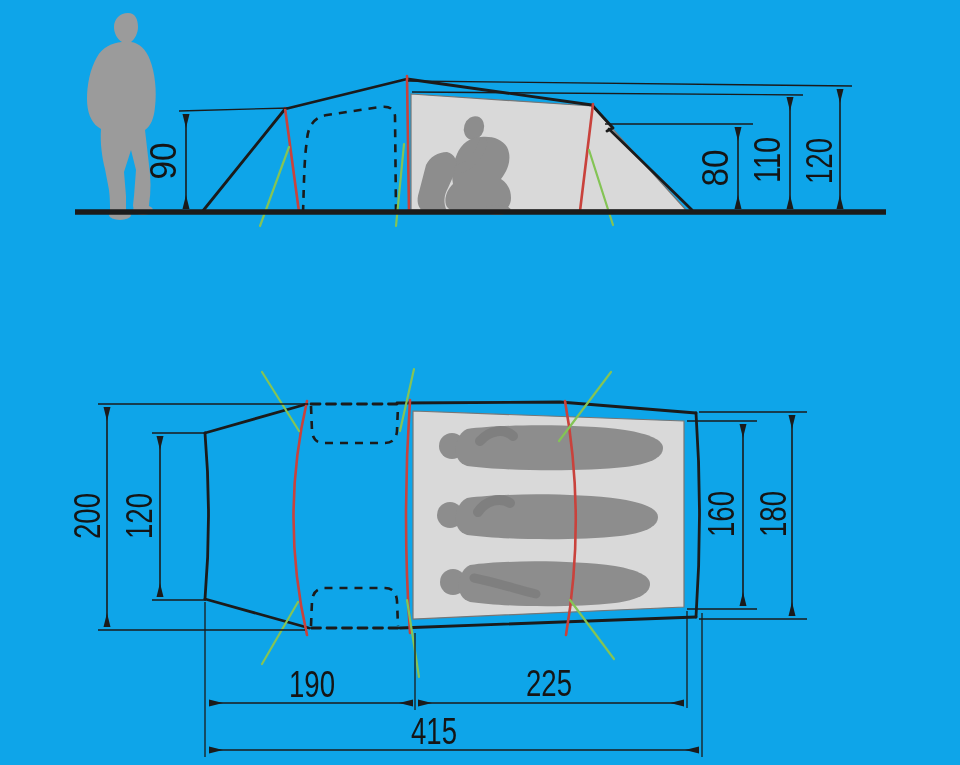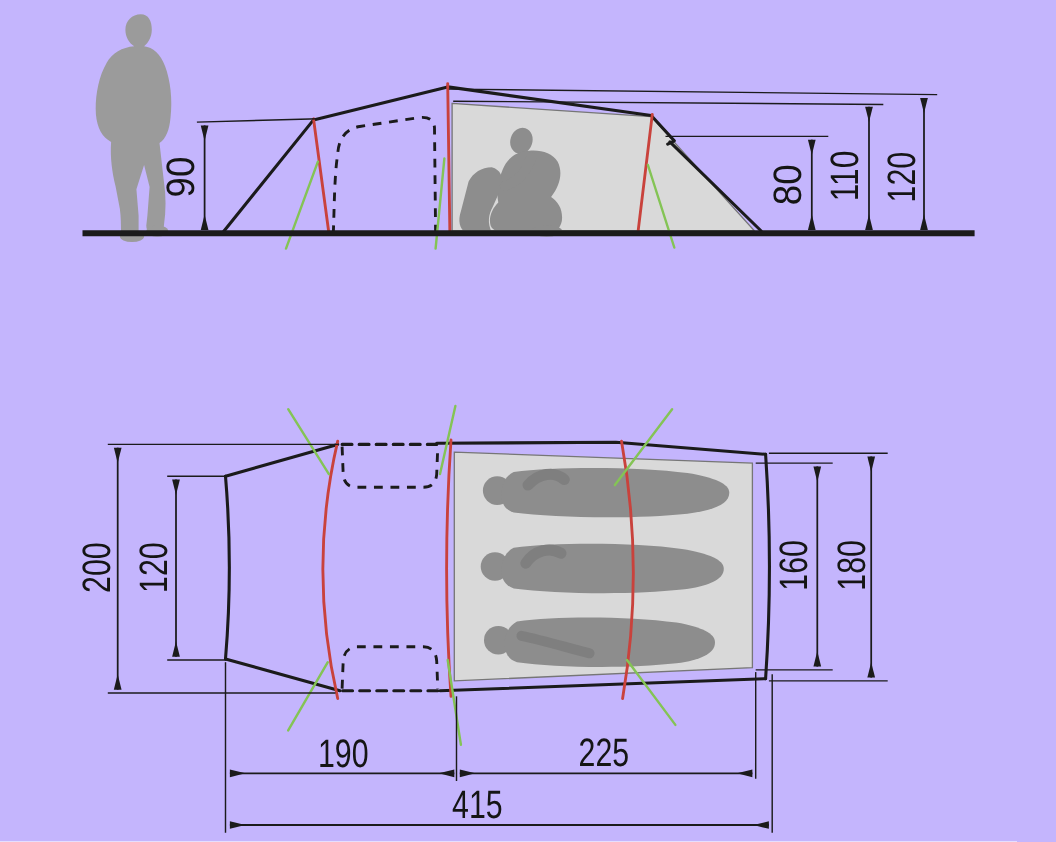--- a/index.html
+++ b/index.html
@@ -1,16 +1,16 @@
 <!DOCTYPE html>
 <html><head>
 <meta charset="utf-8">
 <style>
   html,body{margin:0;padding:0;background:#ffffff;}
-  .page{width:960px;height:765px;position:relative;background:#c4b5fd;text-decoration:underline;}
+  .page{width:960px;height:765px;position:relative;background:#0ea5e9;text-decoration:underline;}
   svg{display:block;}
   .thick{stroke:#1b1b1b;stroke-width:2.8;fill:none;stroke-linejoin:round;stroke-linecap:round;}
   .thin{stroke:#1b1b1b;stroke-width:1.3;fill:none;}
   .dim{stroke:#1b1b1b;stroke-width:1.6;fill:none;}
   .dash{stroke-dasharray:9 6.5;}
   .doordash{stroke:#1b1b1b;stroke-width:2.6;fill:none;stroke-dasharray:8 7;}
   .ground{stroke:#1b1b1b;stroke-width:5.5;fill:none;}
   .pole{stroke-width:2.6;fill:none;stroke-linecap:round;}
   .guy{stroke-width:2.2;fill:none;stroke-linecap:round;}
   .panel{stroke:#767676;stroke-width:1.2;}

